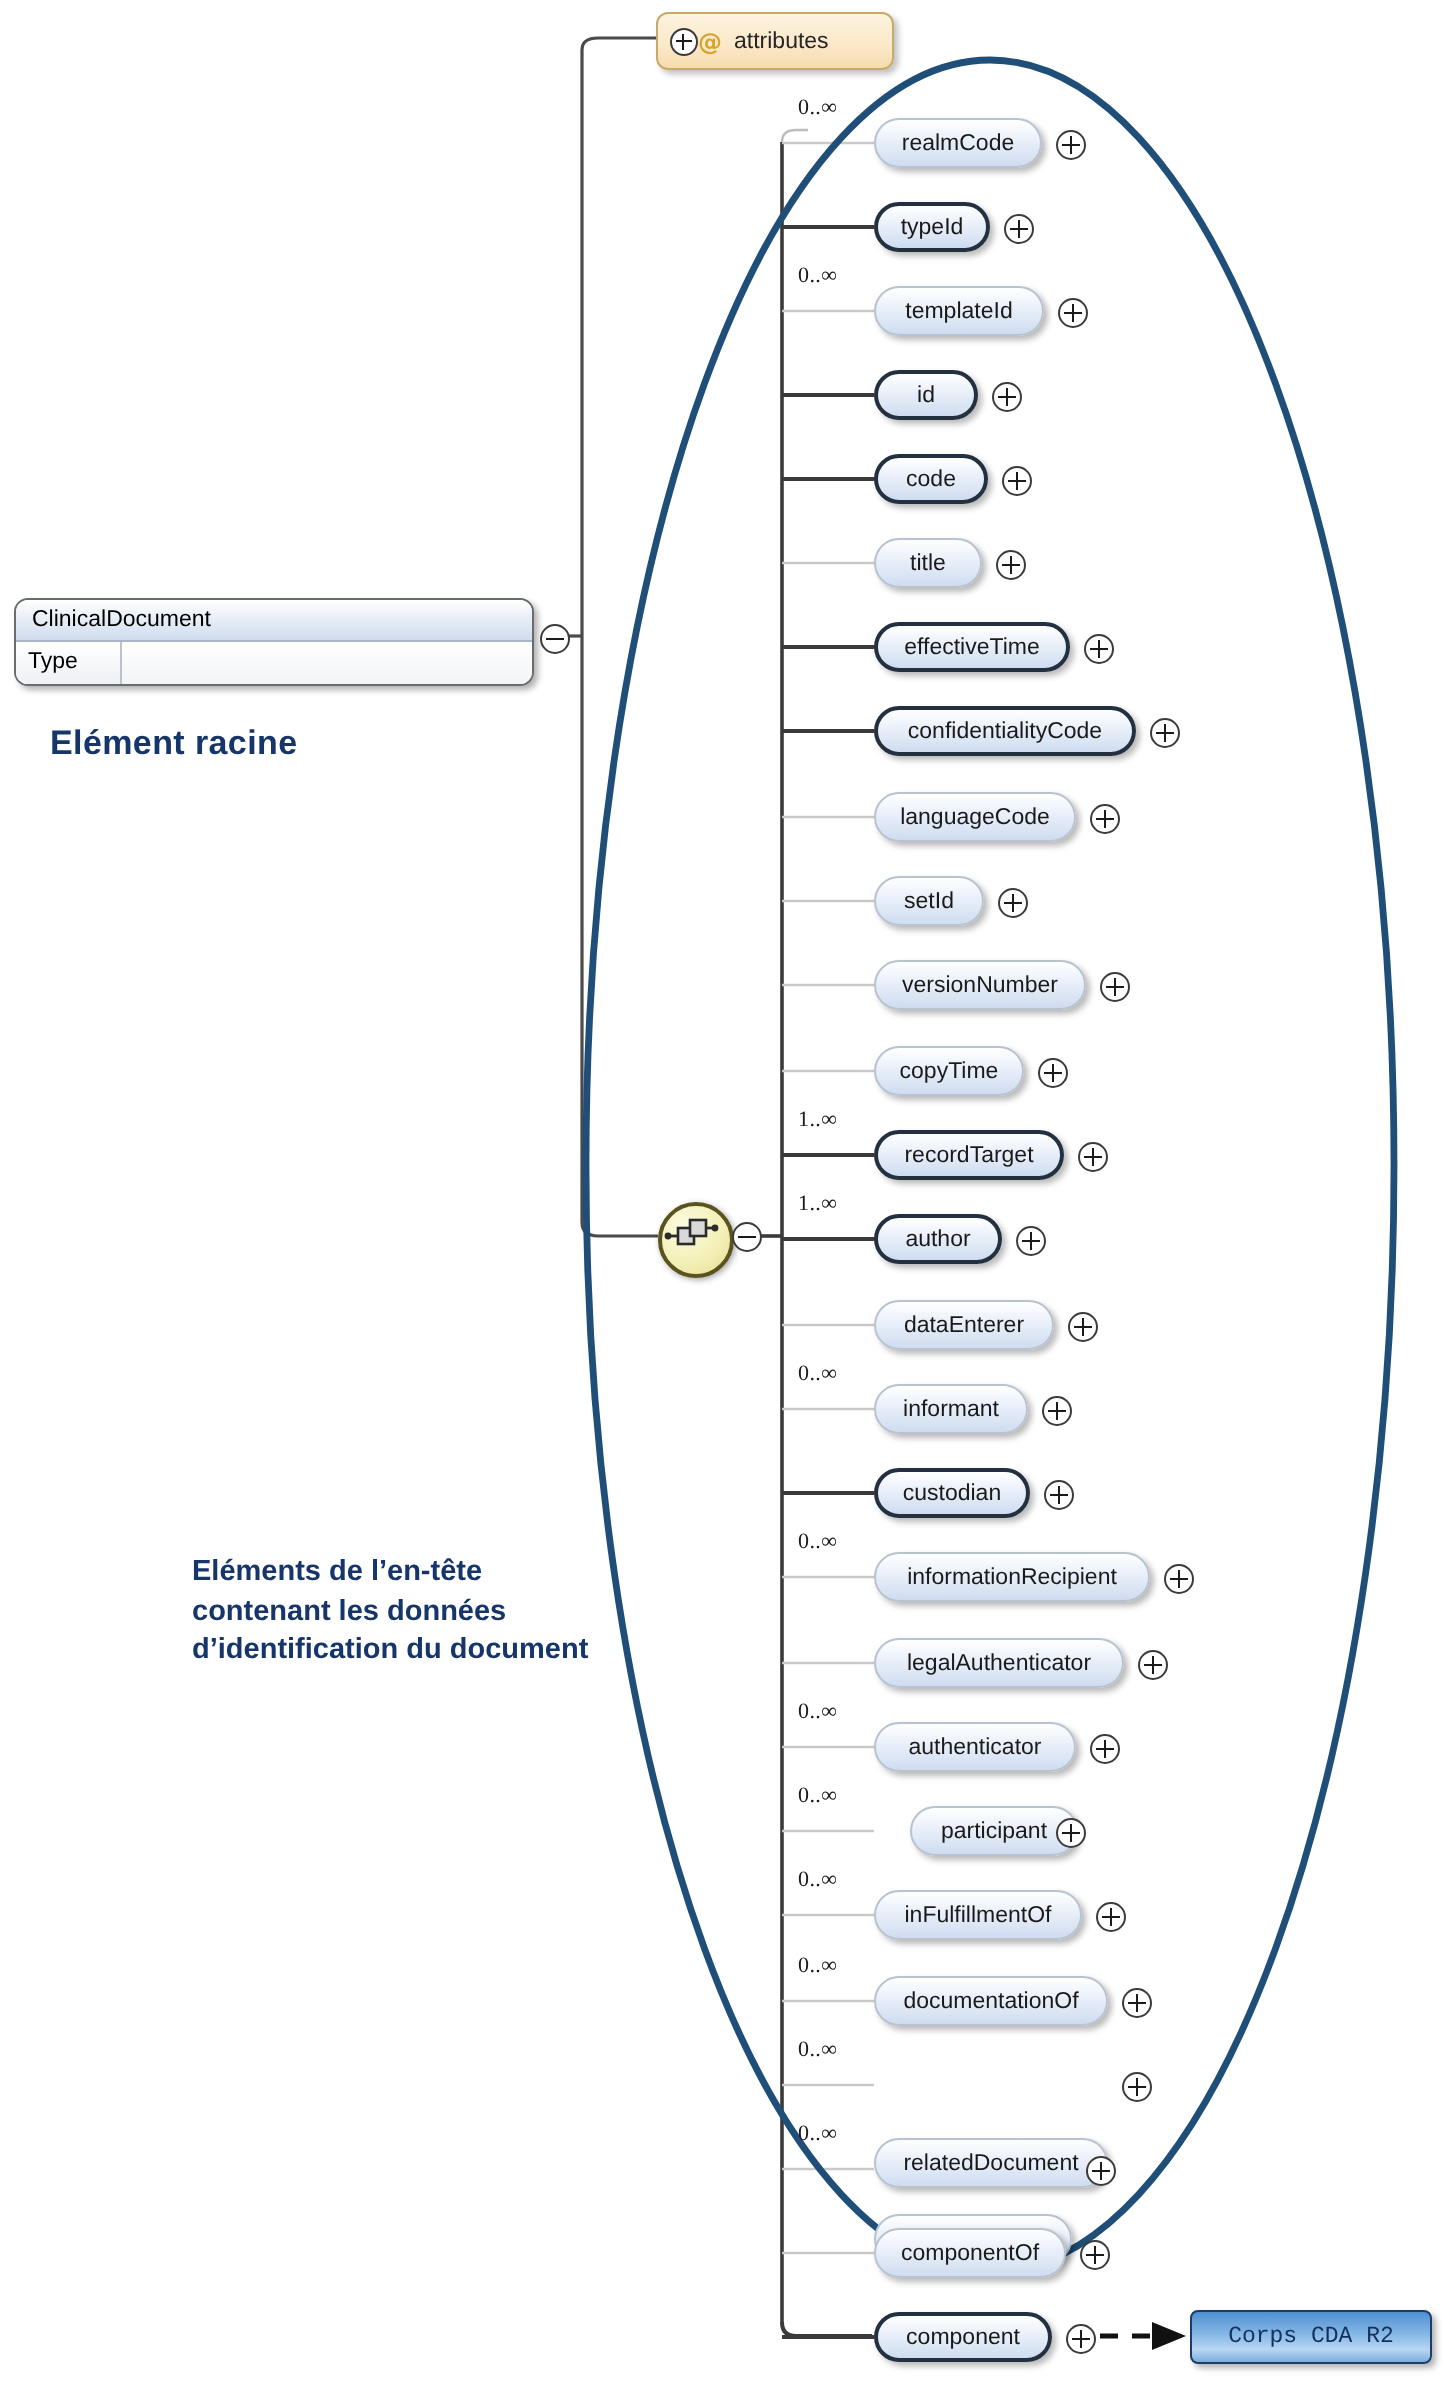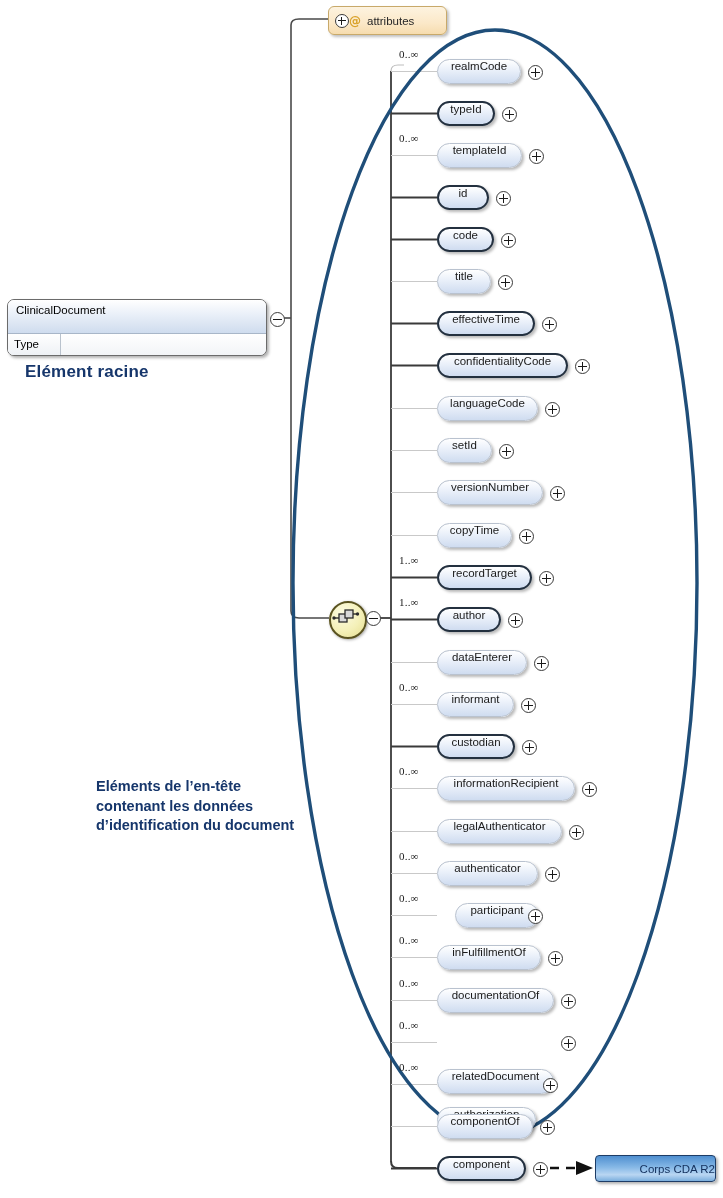--- a/index.html
+++ b/index.html
@@ -21,21 +21,21 @@
     width:258px;
     border:1px solid #6b6b6b;
     border-radius:7px;
     background:#ffffff;
     box-shadow:2px 2px 3px rgba(0,0,0,.30);
     overflow:hidden;
     font-size:11.5px;
     color:#000;
   }
   .root-box .rb-title{
-    padding:3px 8px 16px 8px;
+    padding:3px 8px 3px 8px;
     background:linear-gradient(to bottom,#ffffff 0%,#e9eff8 45%,#cfdcee 100%);
     border-bottom:1px solid #a8b6c8;
     line-height:14px;
   }
   .root-box .rb-row{
     display:flex;
     background:linear-gradient(to bottom,#ffffff 0%,#f2f4f7 100%);
     line-height:15px;
   }
   .root-box .rb-key{
@@ -85,21 +85,21 @@
     font-size:12px;color:#d9a22a;font-weight:bold;line-height:12px;
     font-family:"DejaVu Sans",sans-serif;
   }
 
   
   .node{
     position:absolute;
     height:25px;
     box-sizing:border-box;
     border-radius:12.5px;
-    display:flex;align-items:flex-start;justify-content:center;
+    display:flex;align-items:center;justify-content:center;
     font-size:11.5px;
     color:#1a1a1a;
     white-space:nowrap;
     background:linear-gradient(to bottom,#ffffff 0%,#eef3fb 35%,#cfdcf0 100%);
     box-shadow:2px 2px 3px rgba(0,0,0,.28);
   }
   .node.optional{ border:1px solid #b9c2cf; }
   .node.required{ border:2px solid #23303f; }
 
   .nodectl{
@@ -152,23 +152,24 @@
   
   .body-box{
     position:absolute;
     left:595px;top:1155px;
     width:121px;height:27px;
     box-sizing:border-box;
     border:1px solid #1d3c66;
     border-radius:4px;
     background:linear-gradient(to bottom,#4f8fd0 0%,#86b8e6 45%,#b9d6f2 75%,#7aaedd 100%);
     box-shadow:2px 2px 3px rgba(0,0,0,.3);
-    display:flex;align-items:center;justify-content:flex-end;
+    display:flex;align-items:center;justify-content:center;
     font-size:11.5px;
     color:#14305c;
+    font-family:Liberation Mono, monospace;
   }
 </style>
 </head>
 <body>
 
 <div id="canvas">
 
   <svg class="lines" viewBox="0 0 723 1198">
 
     <path d="M283 318 L291 318" stroke="#4a4a4a" stroke-width="1.6" fill="none"></path>

